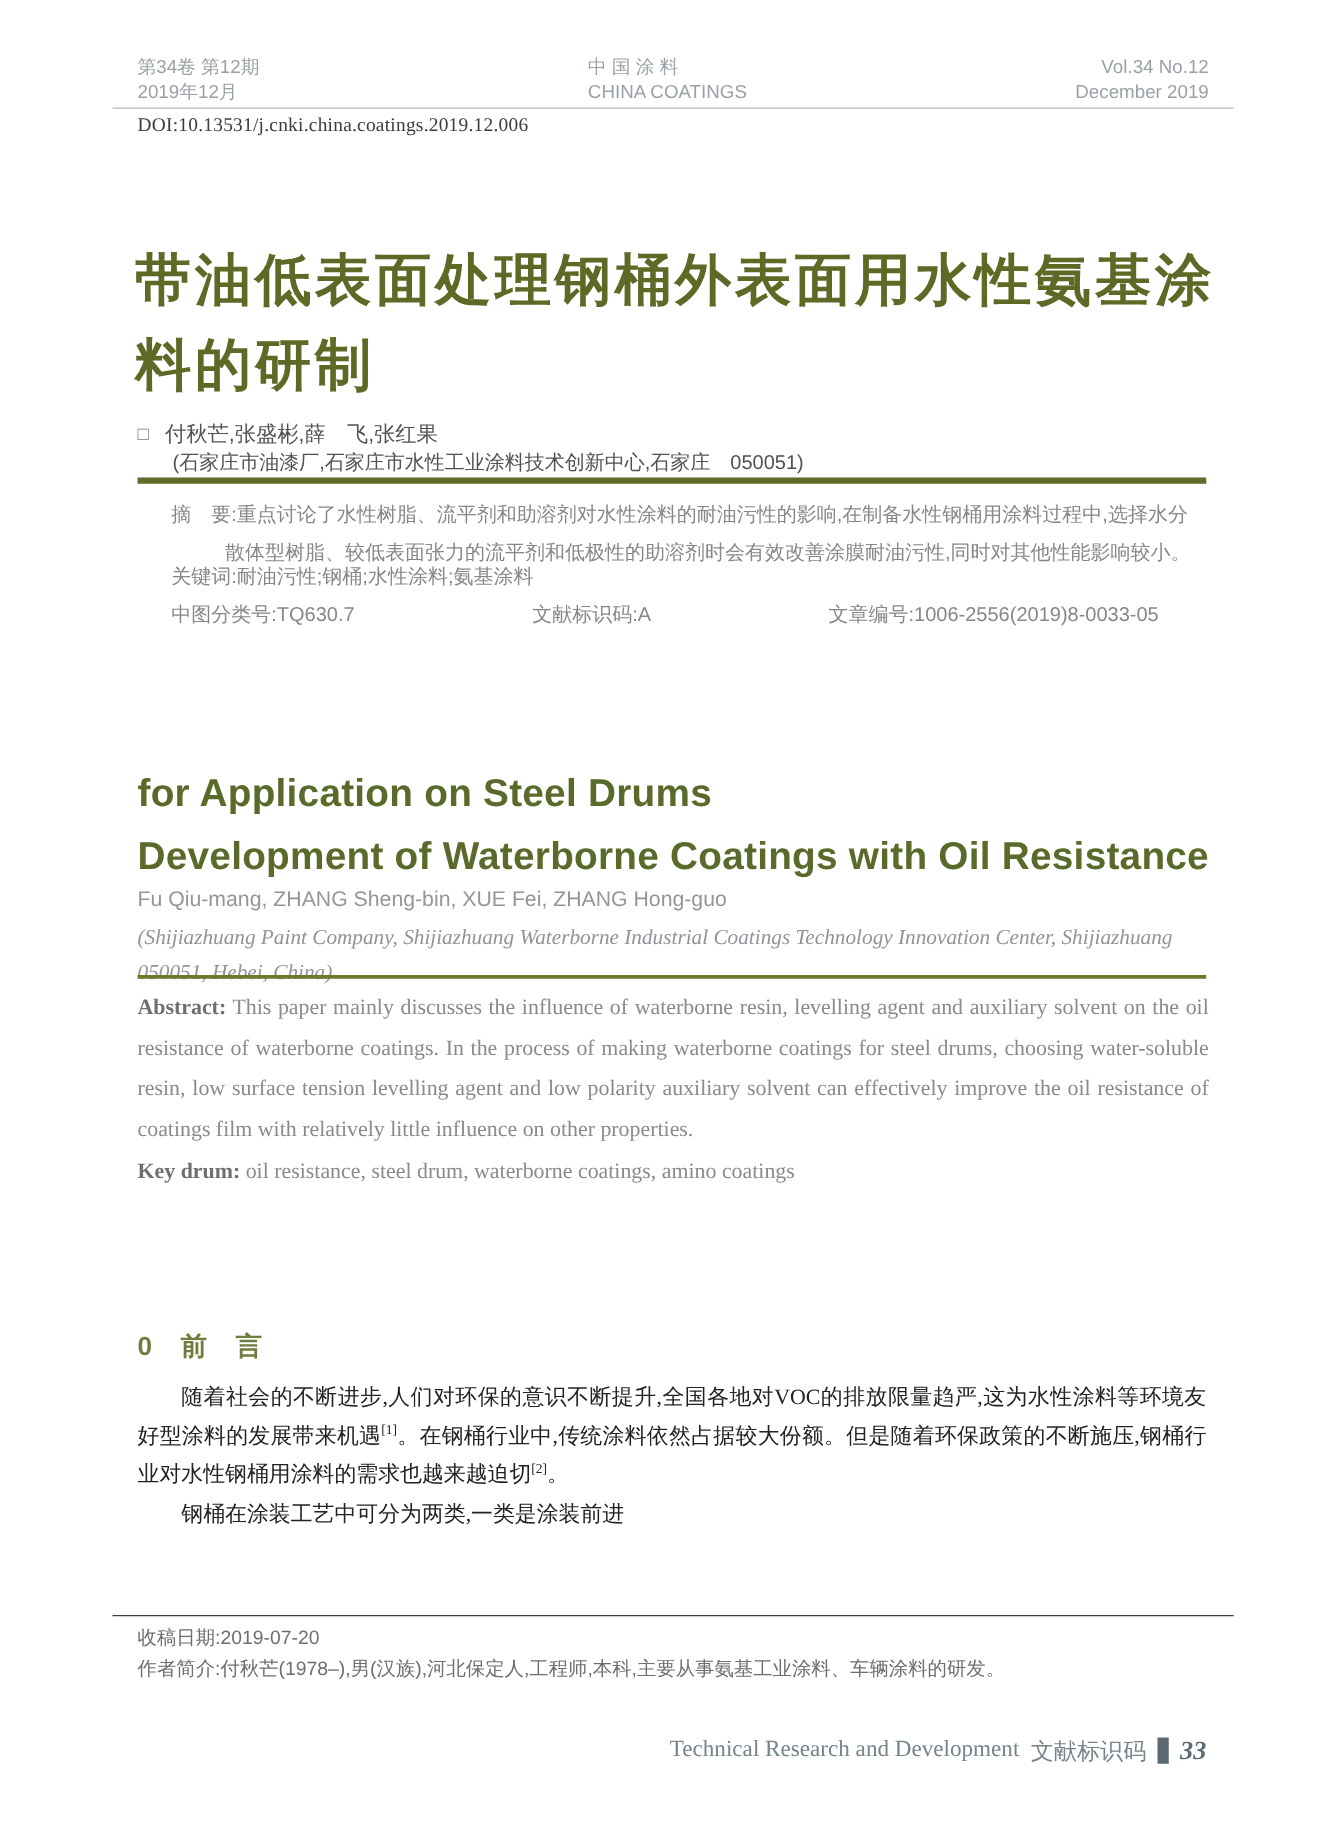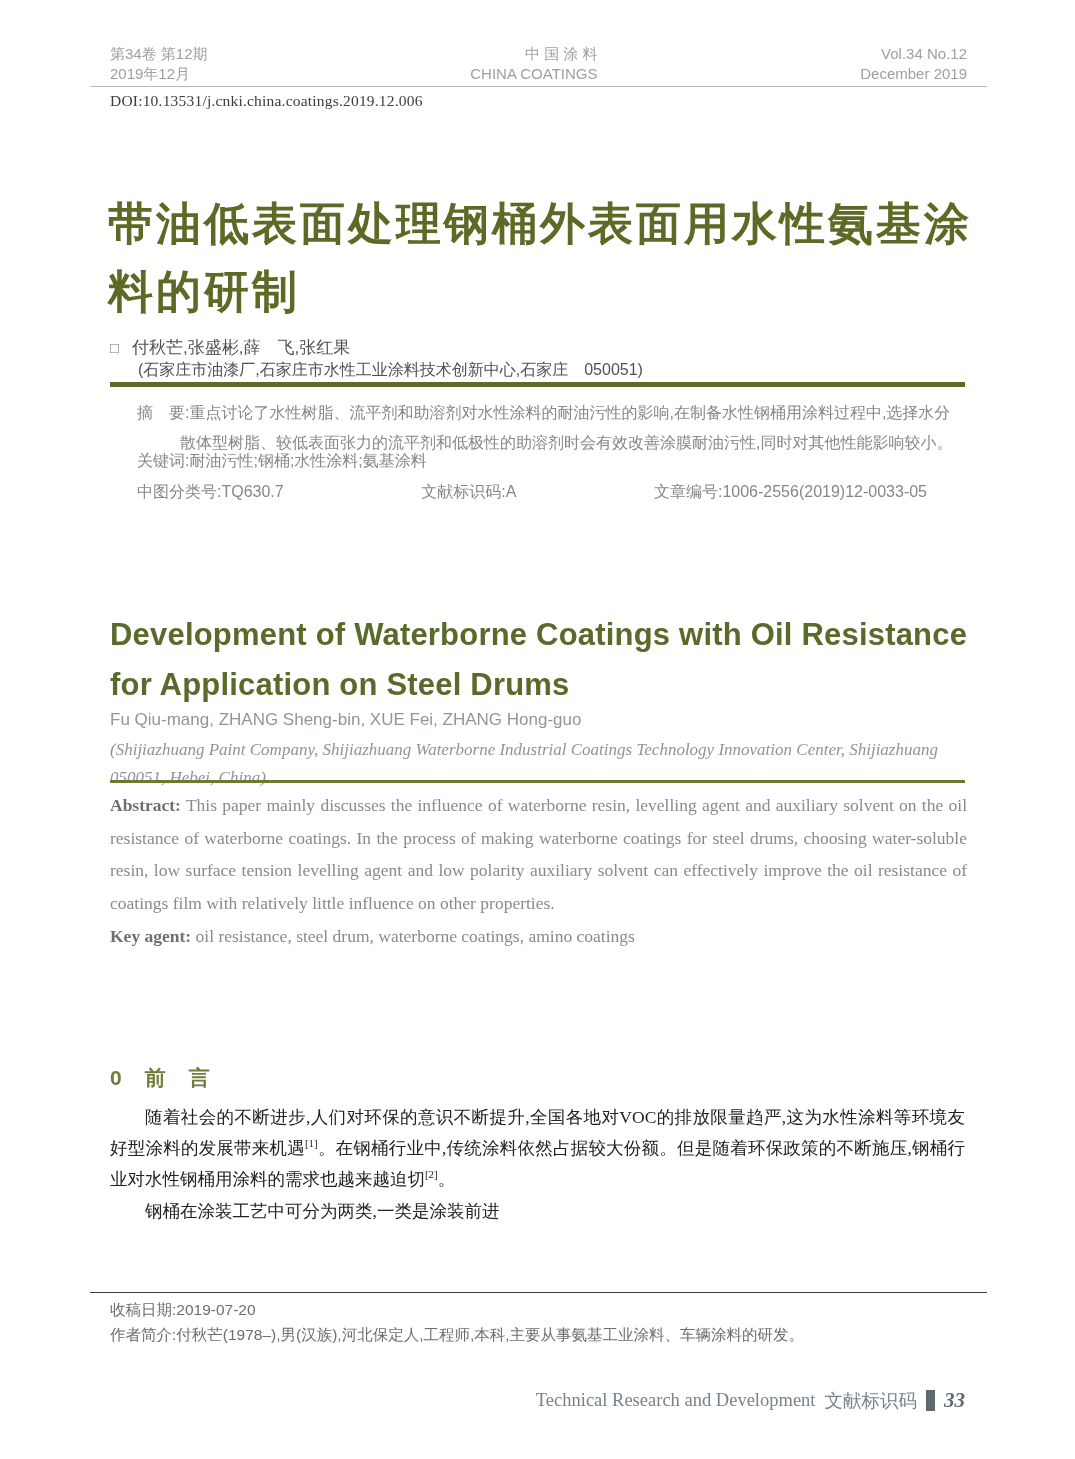--- a/index.html
+++ b/index.html
@@ -1,21 +1,21 @@
 <!DOCTYPE html>
 <html><head>
 <meta charset="utf-8">
 <style>
   html,body{margin:0;padding:0;background:#ffffff;}
   body{width:1075px;height:1459px;position:relative;font-family:"Liberation Sans",sans-serif;-webkit-font-smoothing:antialiased;}
   .abs{position:absolute;gap:46px;}
 
   
   .journal-header{left:110px;right:108px;top:44px;display:flex;justify-content:space-between;color:#9aa1a6;font-size:15px;line-height:1.35;}
-  .journal-header .center{text-align:right;}
+  .journal-header .center{text-align:left;}
   .header-rule{left:90px;right:88px;top:86px;border-top:1.5px solid #b7babd;}
   .doi-line{left:110px;top:92px;font-family:"Liberation Serif",serif;font-size:15.5px;color:#3c3c3c;letter-spacing:.2px;}
 
   
   .cn-title{left:108px;top:190px;width:868px;font-size:45px;font-weight:bold;color:#5c6a26;line-height:1.52;letter-spacing:3px;}
   .cn-authors{left:110px;top:336px;font-size:17px;color:#515151;display:flex;align-items:center;gap:13px;}
   .square-bullet{color:#7c7c7c;font-size:15px;line-height:1;}
   .cn-affiliation{left:138px;top:360px;font-size:16px;color:#515151;}
   .olive-bar-thick{left:110px;right:110px;top:382px;height:5px;background:#5d6b2b;}
 
@@ -81,34 +81,34 @@
 
 <div class="abs cn-abstract">
   <span>摘　要:</span><span>重点讨论了水性树脂、流平剂和助溶剂对水性涂料的耐油污性的影响,在制备水性钢桶用涂料过程中,选择水分散体型树脂、较低表面张力的流平剂和低极性的助溶剂时会有效改善涂膜耐油污性,同时对其他性能影响较小。</span>
 </div>
 <div class="abs cn-keywords">
   <span>关键词:</span><span>耐油污性;钢桶;水性涂料;氨基涂料</span>
 </div>
 <div class="abs clc-row">
   <span><span>中图分类号:</span><span>TQ630.7</span></span>
   <span><span>文献标识码:</span><span>A</span></span>
-  <span><span>文章编号:</span><span>1006-2556(2019)12-0033-05</span></span>
+  <span><span>文章编号:</span><span>1006-2556(2019)8-0033-05</span></span>
 </div>
 
 <div class="abs en-title">
+  <div>for Application on Steel Drums</div>
   <div>Development of Waterborne Coatings with Oil Resistance</div>
-  <div>for Application on Steel Drums</div>
 </div>
 <div class="abs en-authors">Fu Qiu-mang, ZHANG Sheng-bin, XUE Fei, ZHANG Hong-guo</div>
 <div class="abs en-affiliation">(Shijiazhuang Paint Company, Shijiazhuang Waterborne Industrial Coatings Technology Innovation Center, Shijiazhuang 050051, Hebei, China)</div>
 <div class="abs olive-bar-thin"></div>
 
 <div class="abs en-abstract-block">
   <p><span class="lbl">Abstract:</span><span> This paper mainly discusses the influence of waterborne resin, levelling agent and auxiliary solvent on the oil resistance of waterborne coatings. In the process of making waterborne coatings for steel drums, choosing water-soluble resin, low surface tension levelling agent and low polarity auxiliary solvent can effectively improve the oil resistance of coatings film with relatively little influence on other properties.</span></p>
-  <p><span class="lbl">Key agent:</span><span> oil resistance, steel drum, waterborne coatings, amino coatings</span></p>
+  <p><span class="lbl">Key drum:</span><span> oil resistance, steel drum, waterborne coatings, amino coatings</span></p>
 </div>
 
 <div class="abs body-cols">
   <div class="body-col">
     <div class="section-heading">0　前　言</div>
     <p class="body-par indent">随着社会的不断进步,人们对环保的意识不断提升,全国各地对VOC的排放限量趋严,这为水性涂料等环境友好型涂料的发展带来机遇<sup>[1]</sup>。在钢桶行业中,传统涂料依然占据较大份额。但是随着环保政策的不断施压,钢桶行业对水性钢桶用涂料的需求也越来越迫切<sup>[2]</sup>。</p>
     <p class="body-par indent">钢桶在涂装工艺中可分为两类,一类是涂装前进</p>
   </div>
 </div>
 

